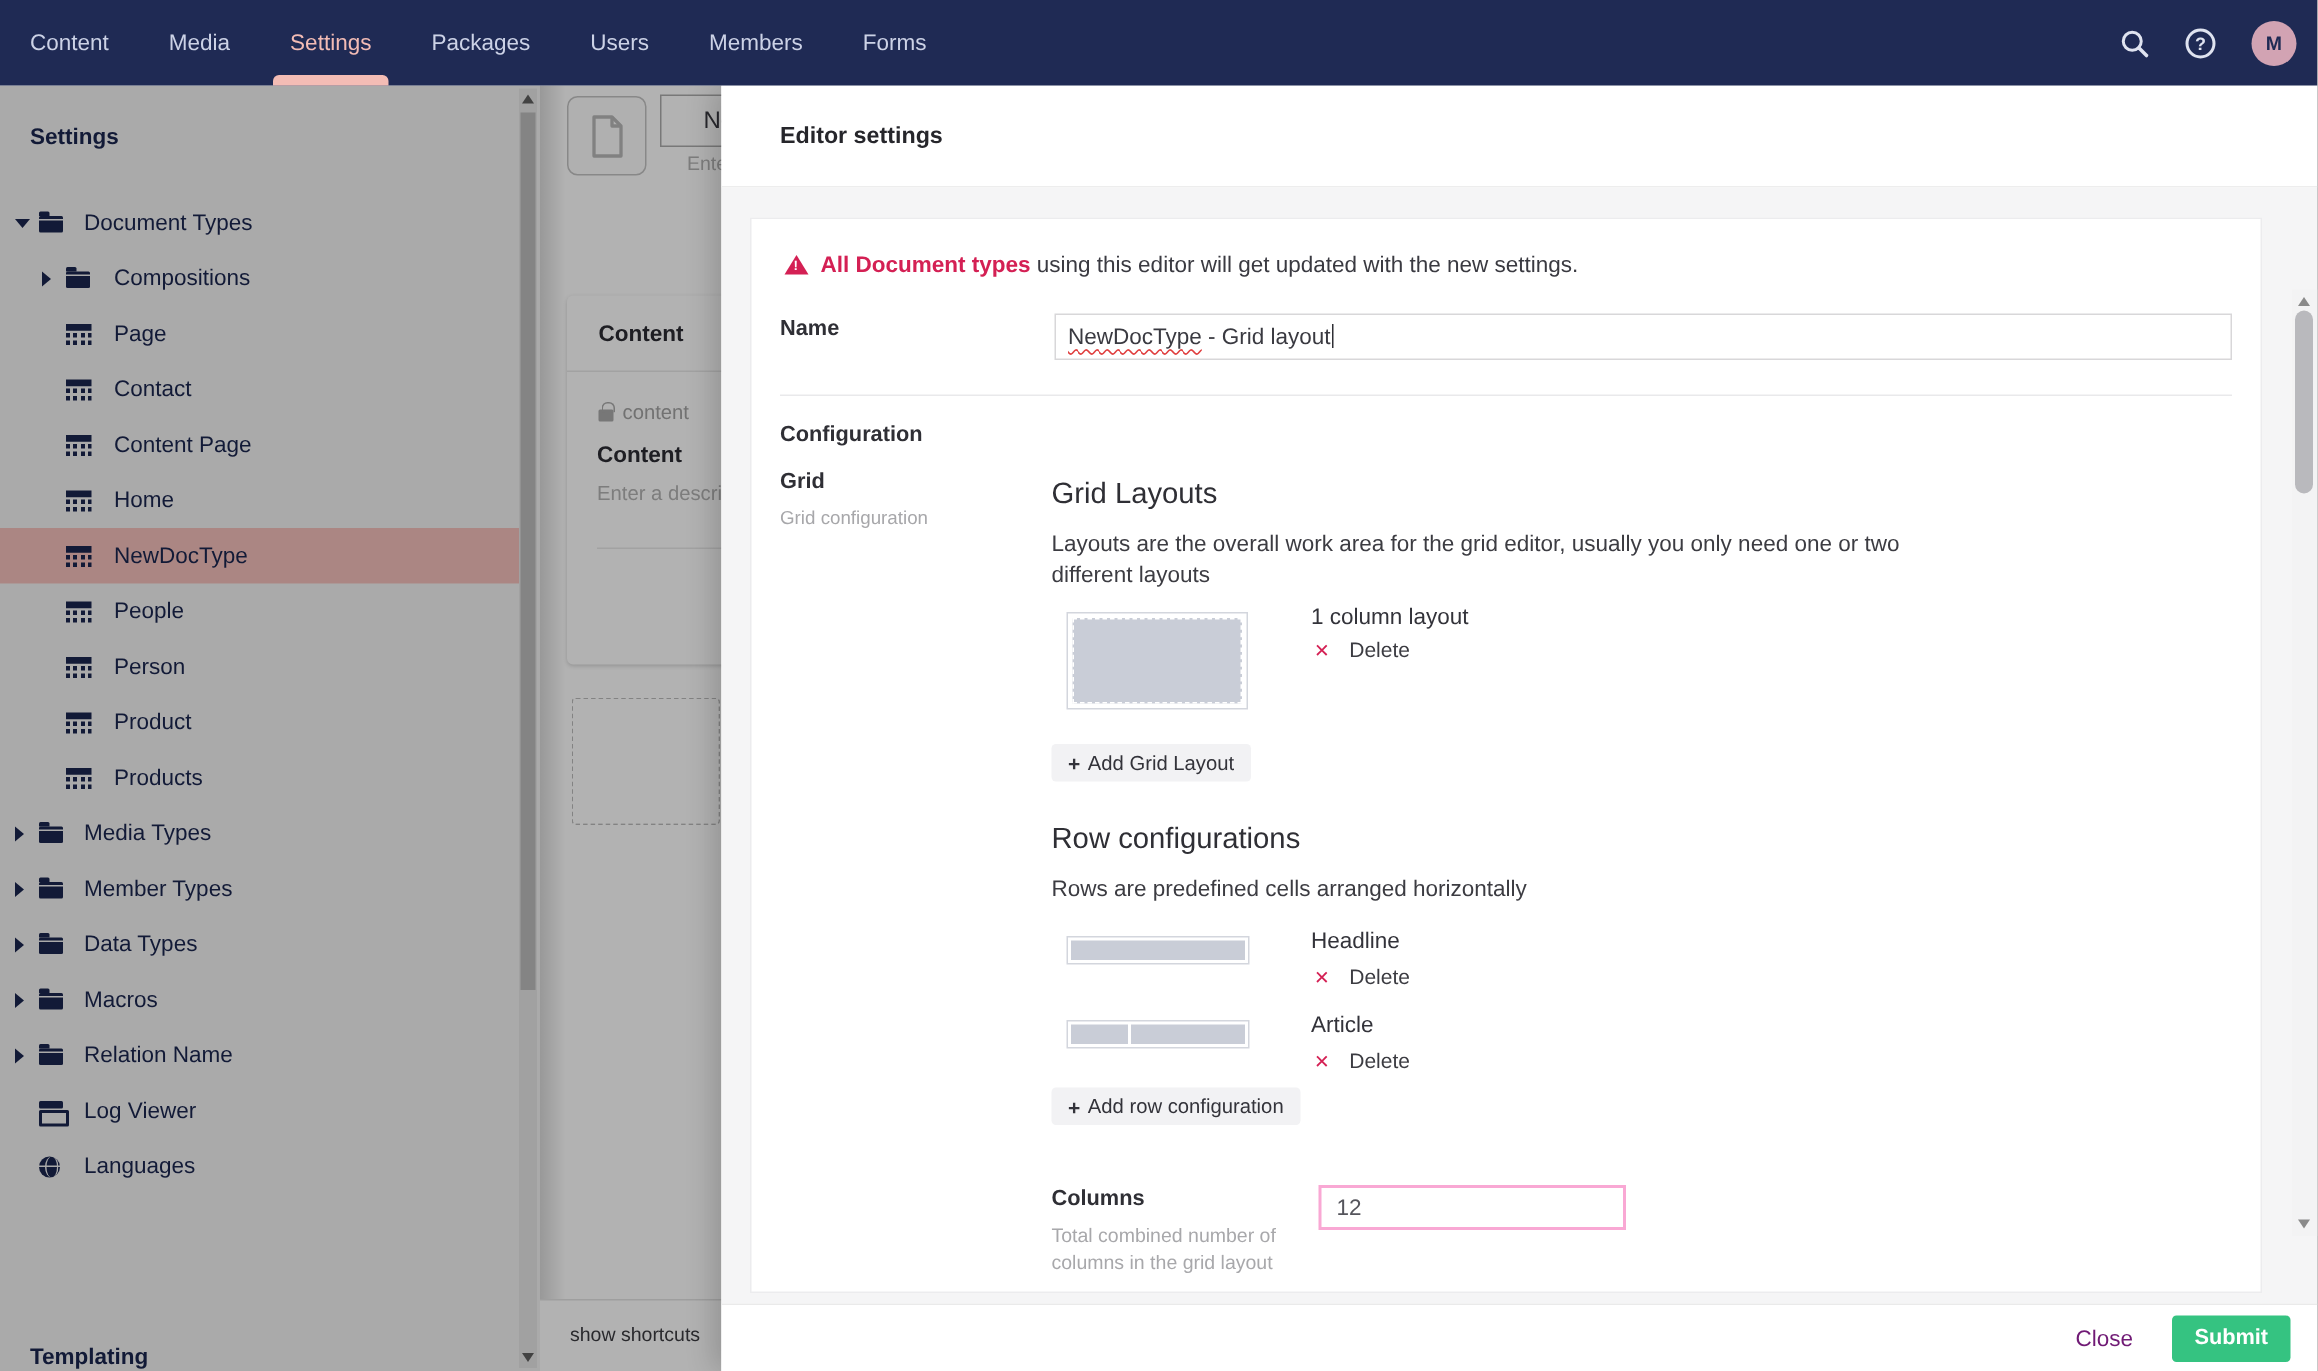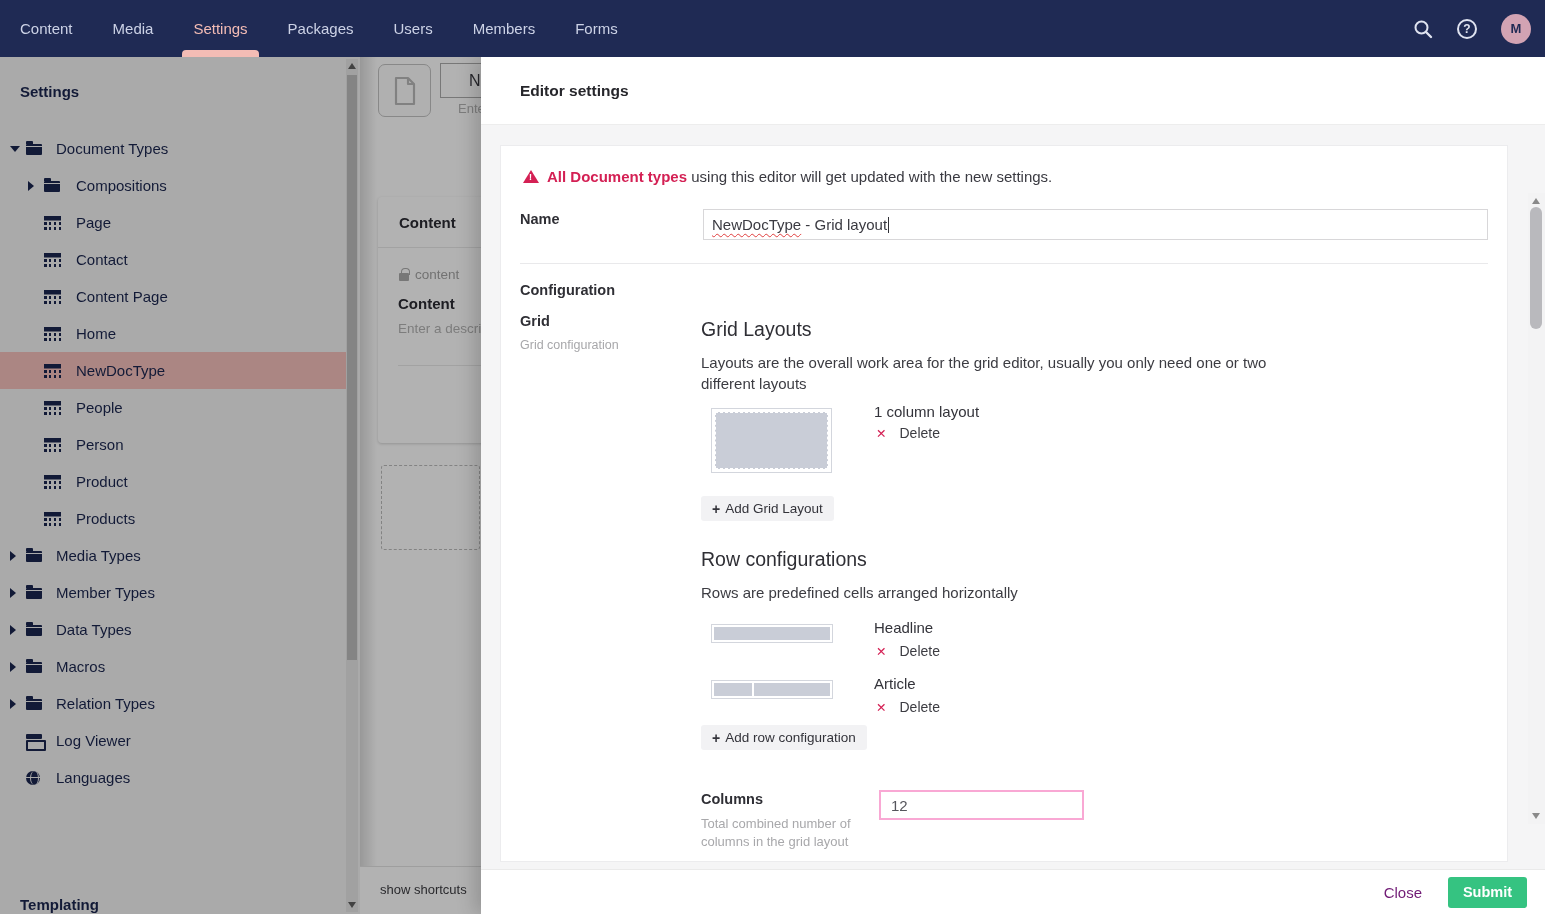--- a/index.html
+++ b/index.html
@@ -229,21 +229,21 @@
           <span class="tlabel">Data Types</span>
         </div>
         <div class="tree-row lvl0">
           <span class="caret right"></span>
           <span class="ticon folder"></span>
           <span class="tlabel">Macros</span>
         </div>
         <div class="tree-row lvl0">
           <span class="caret right"></span>
           <span class="ticon folder"></span>
-          <span class="tlabel">Relation Types</span>
+          <span class="tlabel">Relation Name</span>
         </div>
         <div class="tree-row lvl0">
           <span class="ticon logviewer"></span>
           <span class="tlabel">Log Viewer</span>
         </div>
         <div class="tree-row lvl0">
           <span class="ticon globe"></span>
           <span class="tlabel">Languages</span>
         </div>
       </div>

